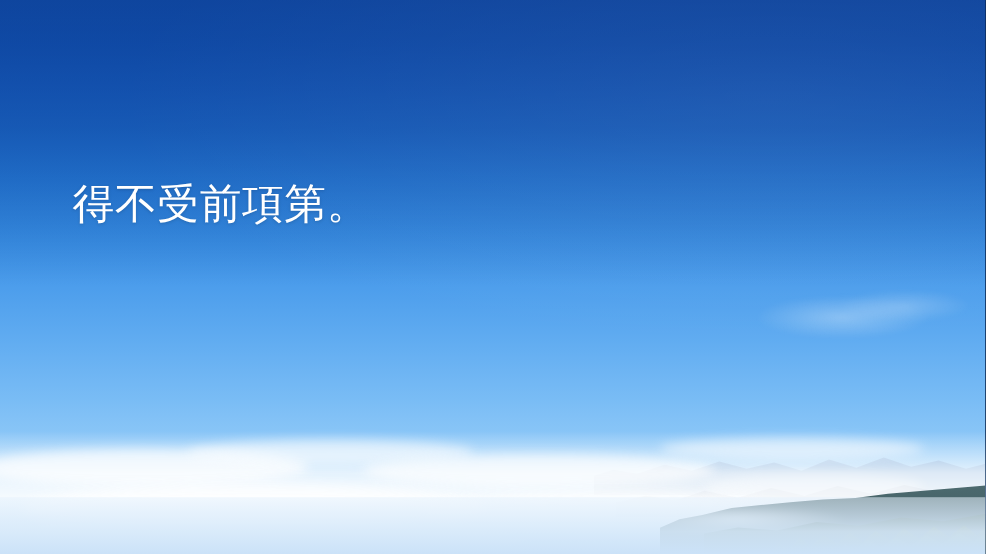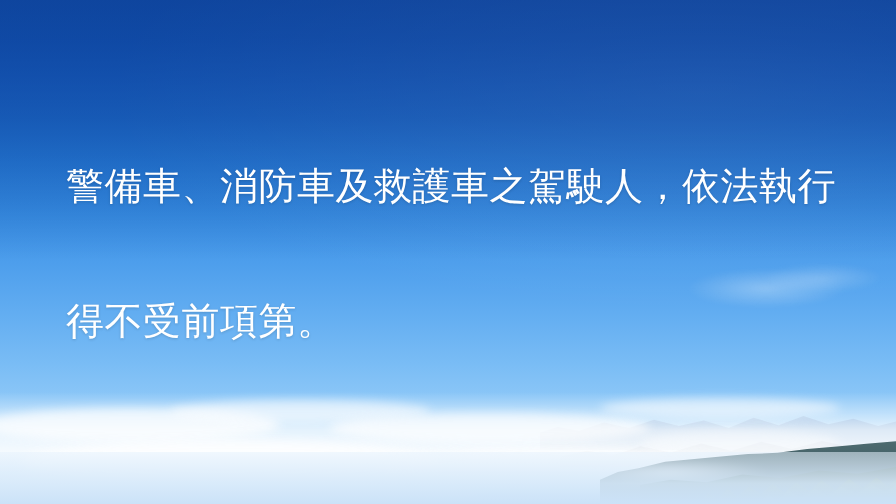--- a/index.html
+++ b/index.html
@@ -199,17 +199,16 @@
   <div class="valley-mist"></div>
   <div class="ridge-near2"></div>
   <div class="veg"></div>
   <div class="veg2"></div>
 
   <div class="layer cloud-floor"></div>
 
   <div class="layer text-scrim"></div>
 
   <div class="caption">
-    <span class="ln">警備車、消防車及救護車之駕駛人，依法執行</span>
     <span class="ln">得不受前項第。</span>
   </div>
 
 </div>
 
 </body></html>

